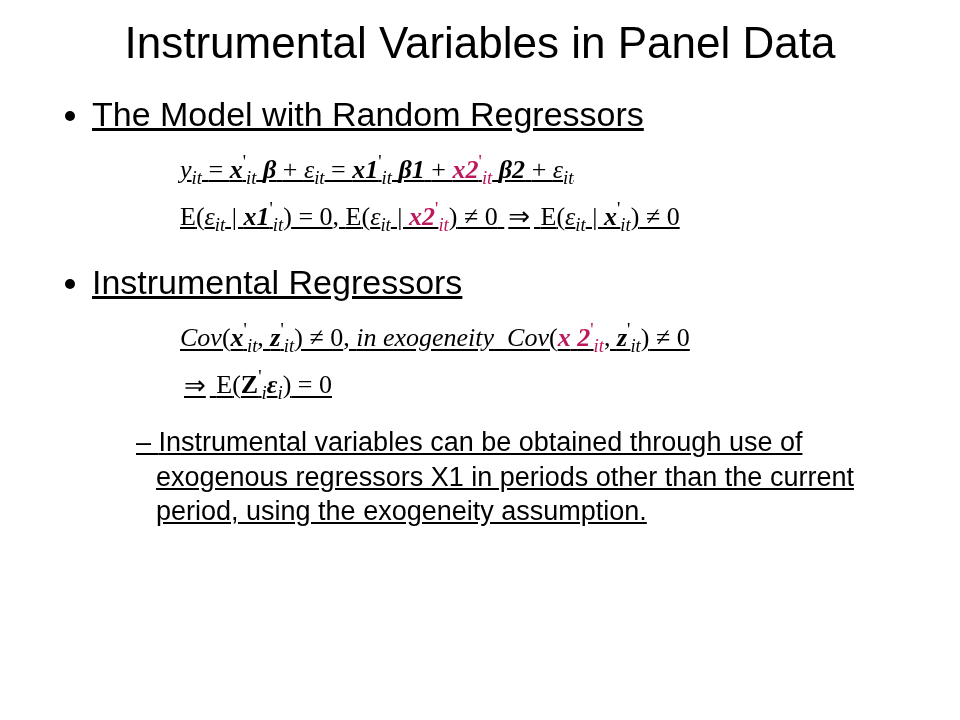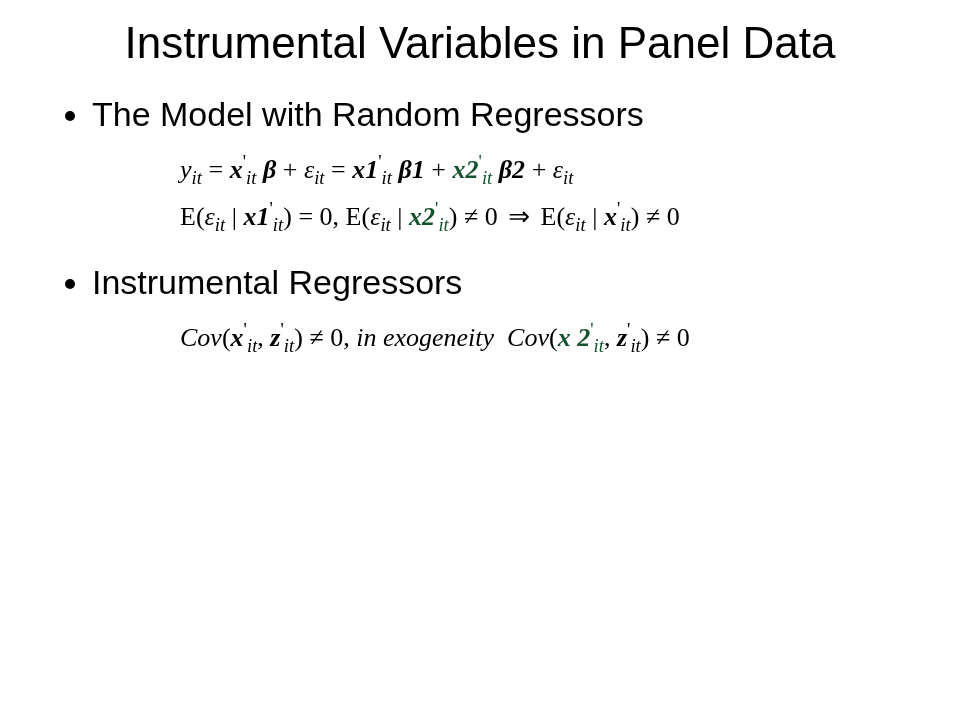--- a/index.html
+++ b/index.html
@@ -21,20 +21,21 @@
     font-size: 44px;
     font-weight: 400;
     text-align: center;
     margin: 0 0 24px 0;
     line-height: 1.15;
   }
   ul.lvl1 {
     list-style: disc;
     padding-left: 56px;
     margin: 0;
+    text-decoration: underline;
   }
   ul.lvl1 > li {
     font-size: 34px;
     line-height: 1.25;
     margin: 10px 0 6px 0;
   }
   ul.lvl2 {
     list-style: none;
     padding-left: 44px;
     margin: 6px 0 0 0;
@@ -50,21 +51,21 @@
   }
   .eqblock {
     font-family: "Times New Roman", Times, serif;
     font-style: italic;
     font-size: 26px;
     line-height: 1.55;
     padding: 4px 0 10px 88px;
   }
   .eqblock .rm { font-style: normal; }
   .eqblock .bf { font-weight: bold; }
-  .eqblock .red { color: #14532d; }
+  .eqblock .red { color: #be185d; }
   .eqblock sub { font-size: 0.72em; vertical-align: -0.3em; text-align: center; }
   .eqblock sup { font-size: 0.72em; vertical-align: 0.55em; }
   .eqblock .line { display: block; margin: 2px 0; }
   .arrow { font-family: Arial, Helvetica, sans-serif; font-style: normal; padding: 0 4px; }
 </style>
 </head>
 <body>
 
 <div class="slide">
 
@@ -100,17 +101,24 @@
     </div>
 
     <li>Instrumental Regressors</li>
 
     <div class="eqblock">
       <span class="line">
         <span>Cov</span><span class="rm">(</span><span class="bf">x</span><sup class="rm">'</sup><sub>it</sub><span class="rm">, </span><span class="bf">z</span><sup class="rm">'</sup><sub>it</sub><span class="rm">)</span><span class="rm"> ≠ 0</span><span class="rm">, </span>
         <span>in  exogeneity</span>&nbsp;
         <span>Cov</span><span class="rm">(</span><span class="bf red">x<span class="rm"> </span>2</span><sup class="rm red">'</sup><sub class="red">it</sub><span class="rm">, </span><span class="bf">z</span><sup class="rm">'</sup><sub>it</sub><span class="rm">)</span><span class="rm"> ≠ 0</span>
       </span>
+      <span class="line">
+        <span class="arrow">⇒</span>
+        <span class="rm">E</span><span class="rm">(</span><span class="bf rm">Z</span><sup class="rm">'</sup><sub>i</sub><span class="bf">ε</span><sub>i</sub><span class="rm">)</span><span class="rm"> = 0</span>
+      </span>
     </div>
 
+    <ul class="lvl2">
+      <li>Instrumental variables can be obtained through use of exogenous regressors X1 in periods other than the current period, using the exogeneity assumption.</li>
+    </ul>
 
   </ul>
 </div>
 
 </body></html>

